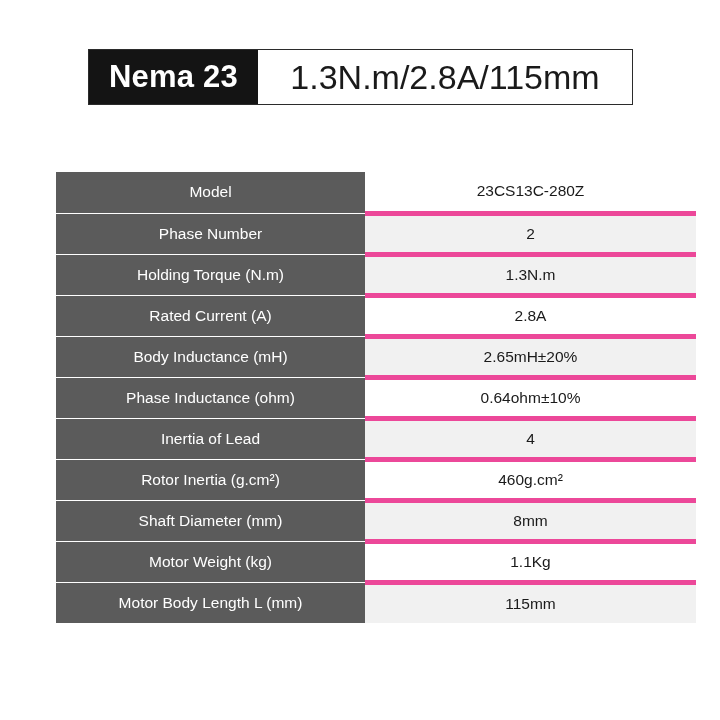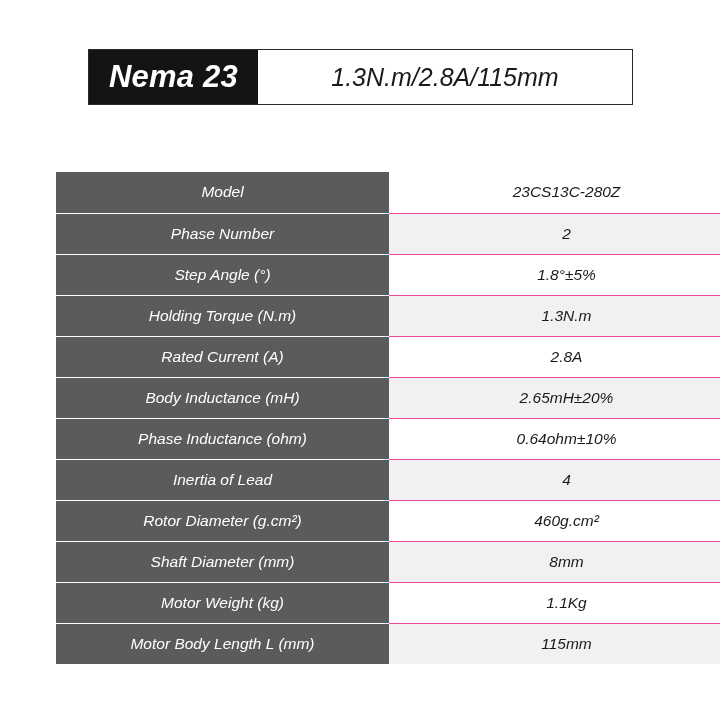--- a/index.html
+++ b/index.html
@@ -11,21 +11,20 @@
     height: 720px;
     background: #ffffff;
     font-family: "Liberation Sans", sans-serif;
     -webkit-font-smoothing: antialiased;
   }
   .page {
     position: relative;
     width: 720px;
     height: 516px;
     box-sizing: border-box;
-    font-style: italic;
   }
 
   
   .header {
     position: absolute;
     left: 88px;
     top: 49px;
     width: 545px;
     height: 56px;
     display: flex;
@@ -46,59 +45,59 @@
     letter-spacing: 0.2px;
     white-space: nowrap;
   }
   .header-right {
     flex: 1;
     background: #ffffff;
     color: #1a1a1a;
     display: flex;
     align-items: center;
     justify-content: center;
-    font-size: 25px;
+    font-size: 34px;
     font-weight: normal;
     white-space: nowrap;
   }
 
   
   .spec-table {
     position: absolute;
     left: 56px;
     top: 172px;
     width: 608px;
     border-collapse: collapse;
     table-layout: fixed;
   }
   .spec-table tr {
     height: 41px;
   }
   .spec-table td {
-    padding: 0 20px;
+    padding: 0 8px;
     font-size: 15.5px;
     text-align: center;
     vertical-align: middle;
     border: none;
     margin-top: 34px;
   }
   .spec-table td.label {
     width: 293px;
     background: #5b5b5b;
     color: #ffffff;
     border-bottom: 1px solid #ffffff;
   }
   .spec-table tr:last-child td.label {
     border-bottom: none;
   }
   .spec-table td.value {
     width: 315px;
     background: #ffffff;
     color: #1a1a1a;
-    border-bottom: 1px solid #ec4899;
+    border-bottom: 5px solid #ec4899;
   }
   .spec-table tr.alt td.value {
     background: #f1f1f1;
   }
   .spec-table tr:last-child td.value {
     border-bottom: none;
   }
 </style>
 </head>
 <body>
@@ -113,24 +112,20 @@
   <table class="spec-table">
     <tbody>
       <tr>
         <td class="label">Model</td>
         <td class="value">23CS13C-280Z</td>
       </tr>
       <tr class="alt">
         <td class="label">Phase Number</td>
         <td class="value">2</td>
       </tr>
-      <tr>
-        <td class="label">Step Angle (°)</td>
-        <td class="value">1.8°±5%</td>
-      </tr>
       <tr class="alt">
         <td class="label">Holding Torque (N.m)</td>
         <td class="value">1.3N.m</td>
       </tr>
       <tr>
         <td class="label">Rated Current (A)</td>
         <td class="value">2.8A</td>
       </tr>
       <tr class="alt">
         <td class="label">Body Inductance (mH)</td>
@@ -138,21 +133,21 @@
       </tr>
       <tr>
         <td class="label">Phase Inductance (ohm)</td>
         <td class="value">0.64ohm±10%</td>
       </tr>
       <tr class="alt">
         <td class="label">Inertia of Lead</td>
         <td class="value">4</td>
       </tr>
       <tr>
-        <td class="label">Rotor Diameter (g.cm²)</td>
+        <td class="label">Rotor Inertia (g.cm²)</td>
         <td class="value">460g.cm²</td>
       </tr>
       <tr class="alt">
         <td class="label">Shaft Diameter (mm)</td>
         <td class="value">8mm</td>
       </tr>
       <tr>
         <td class="label">Motor Weight (kg)</td>
         <td class="value">1.1Kg</td>
       </tr>

